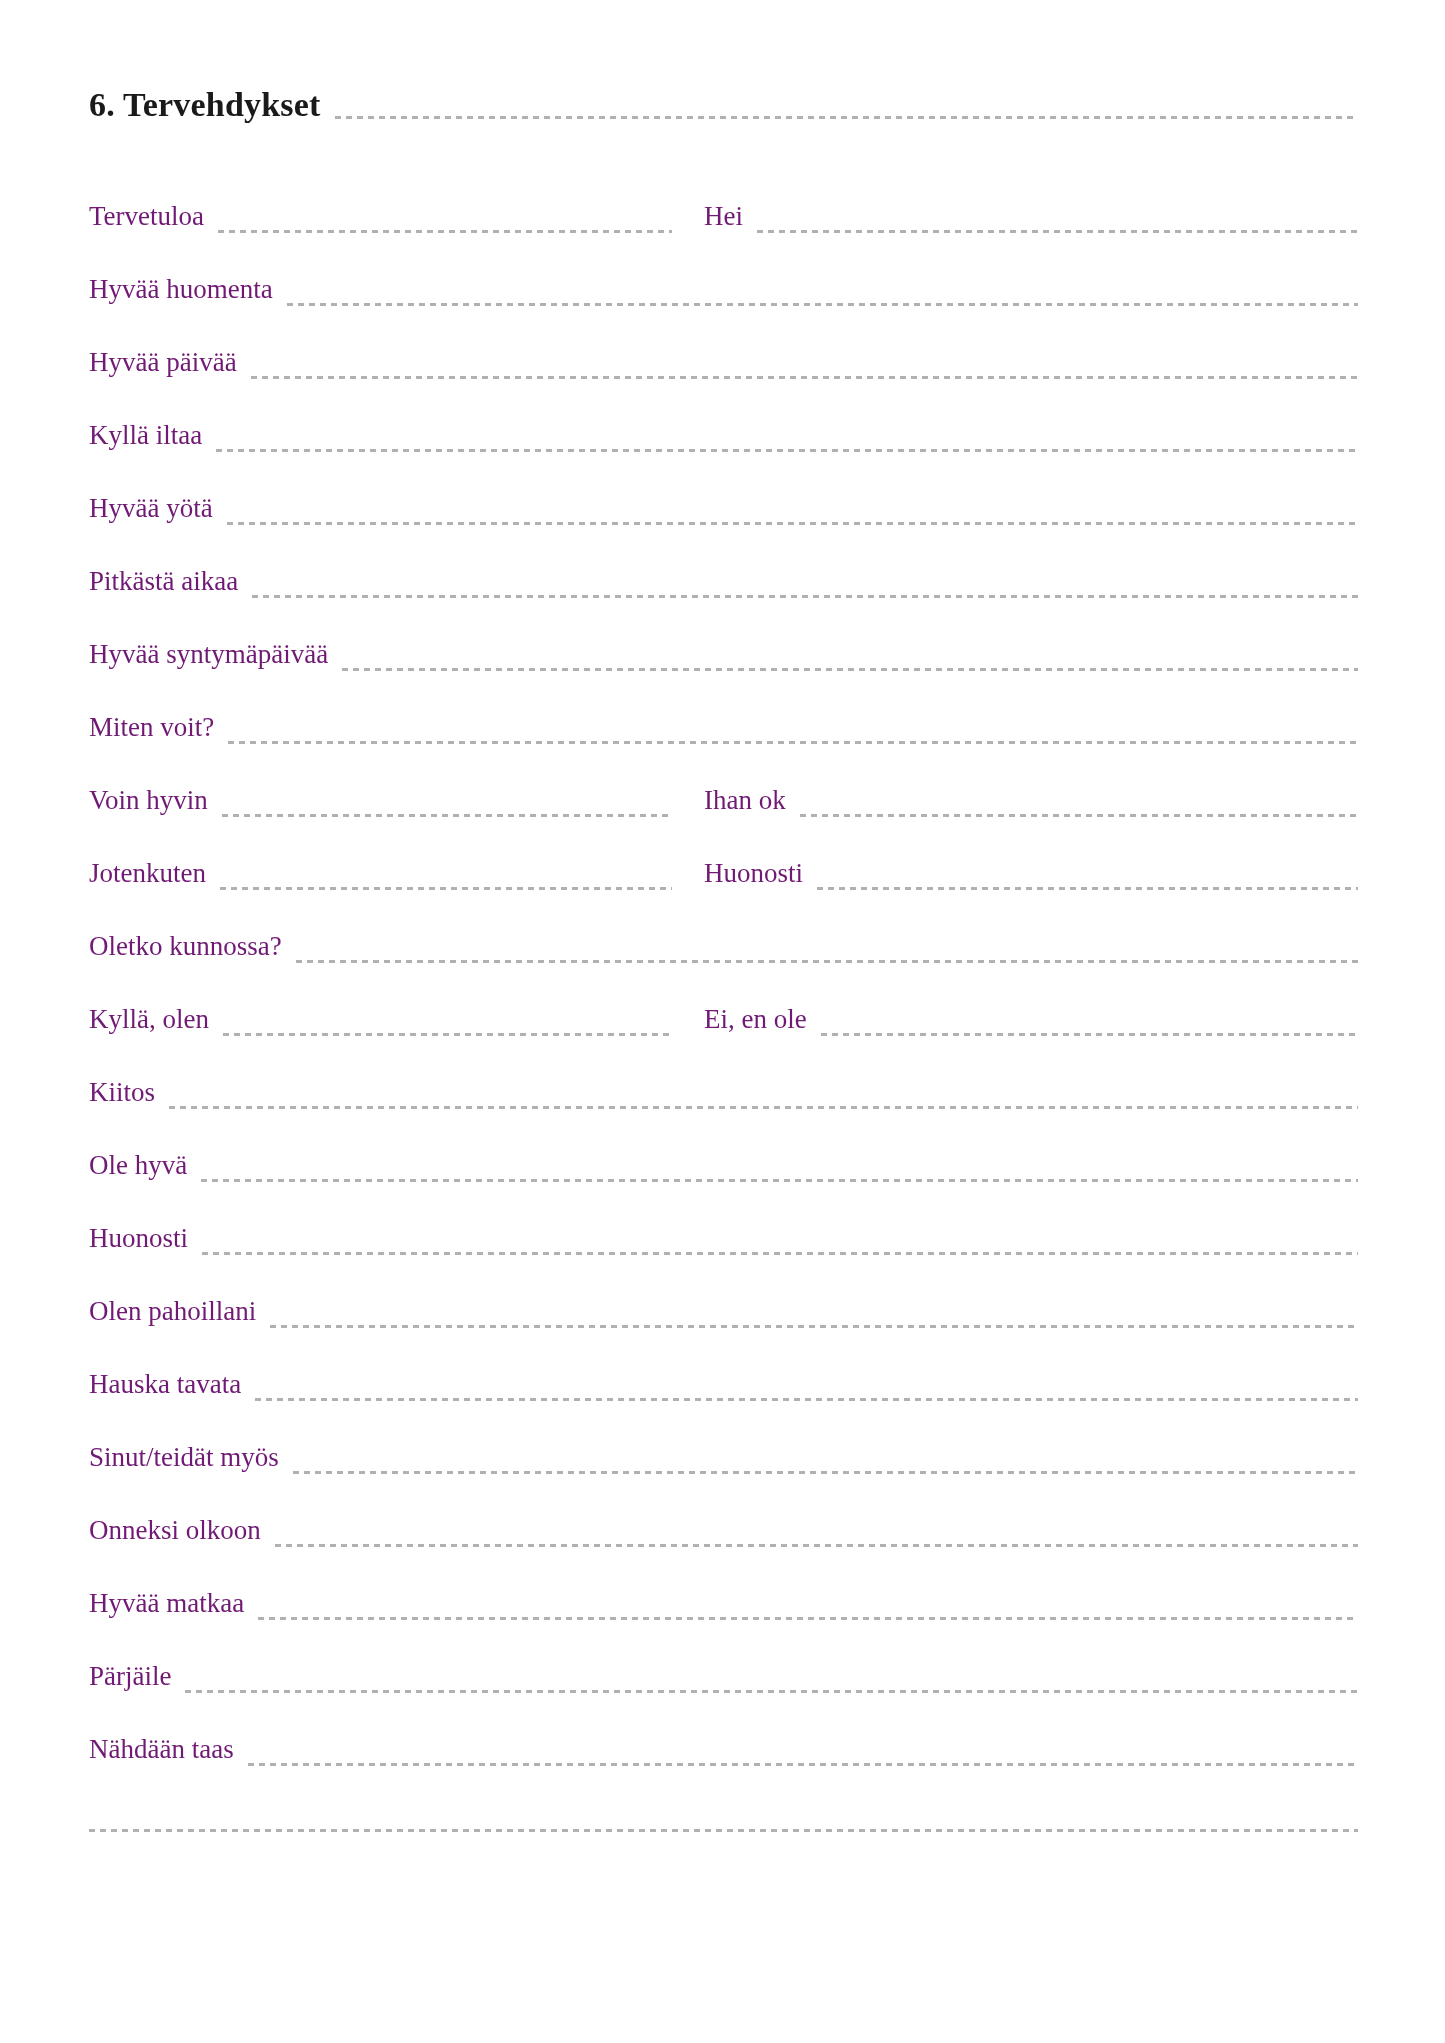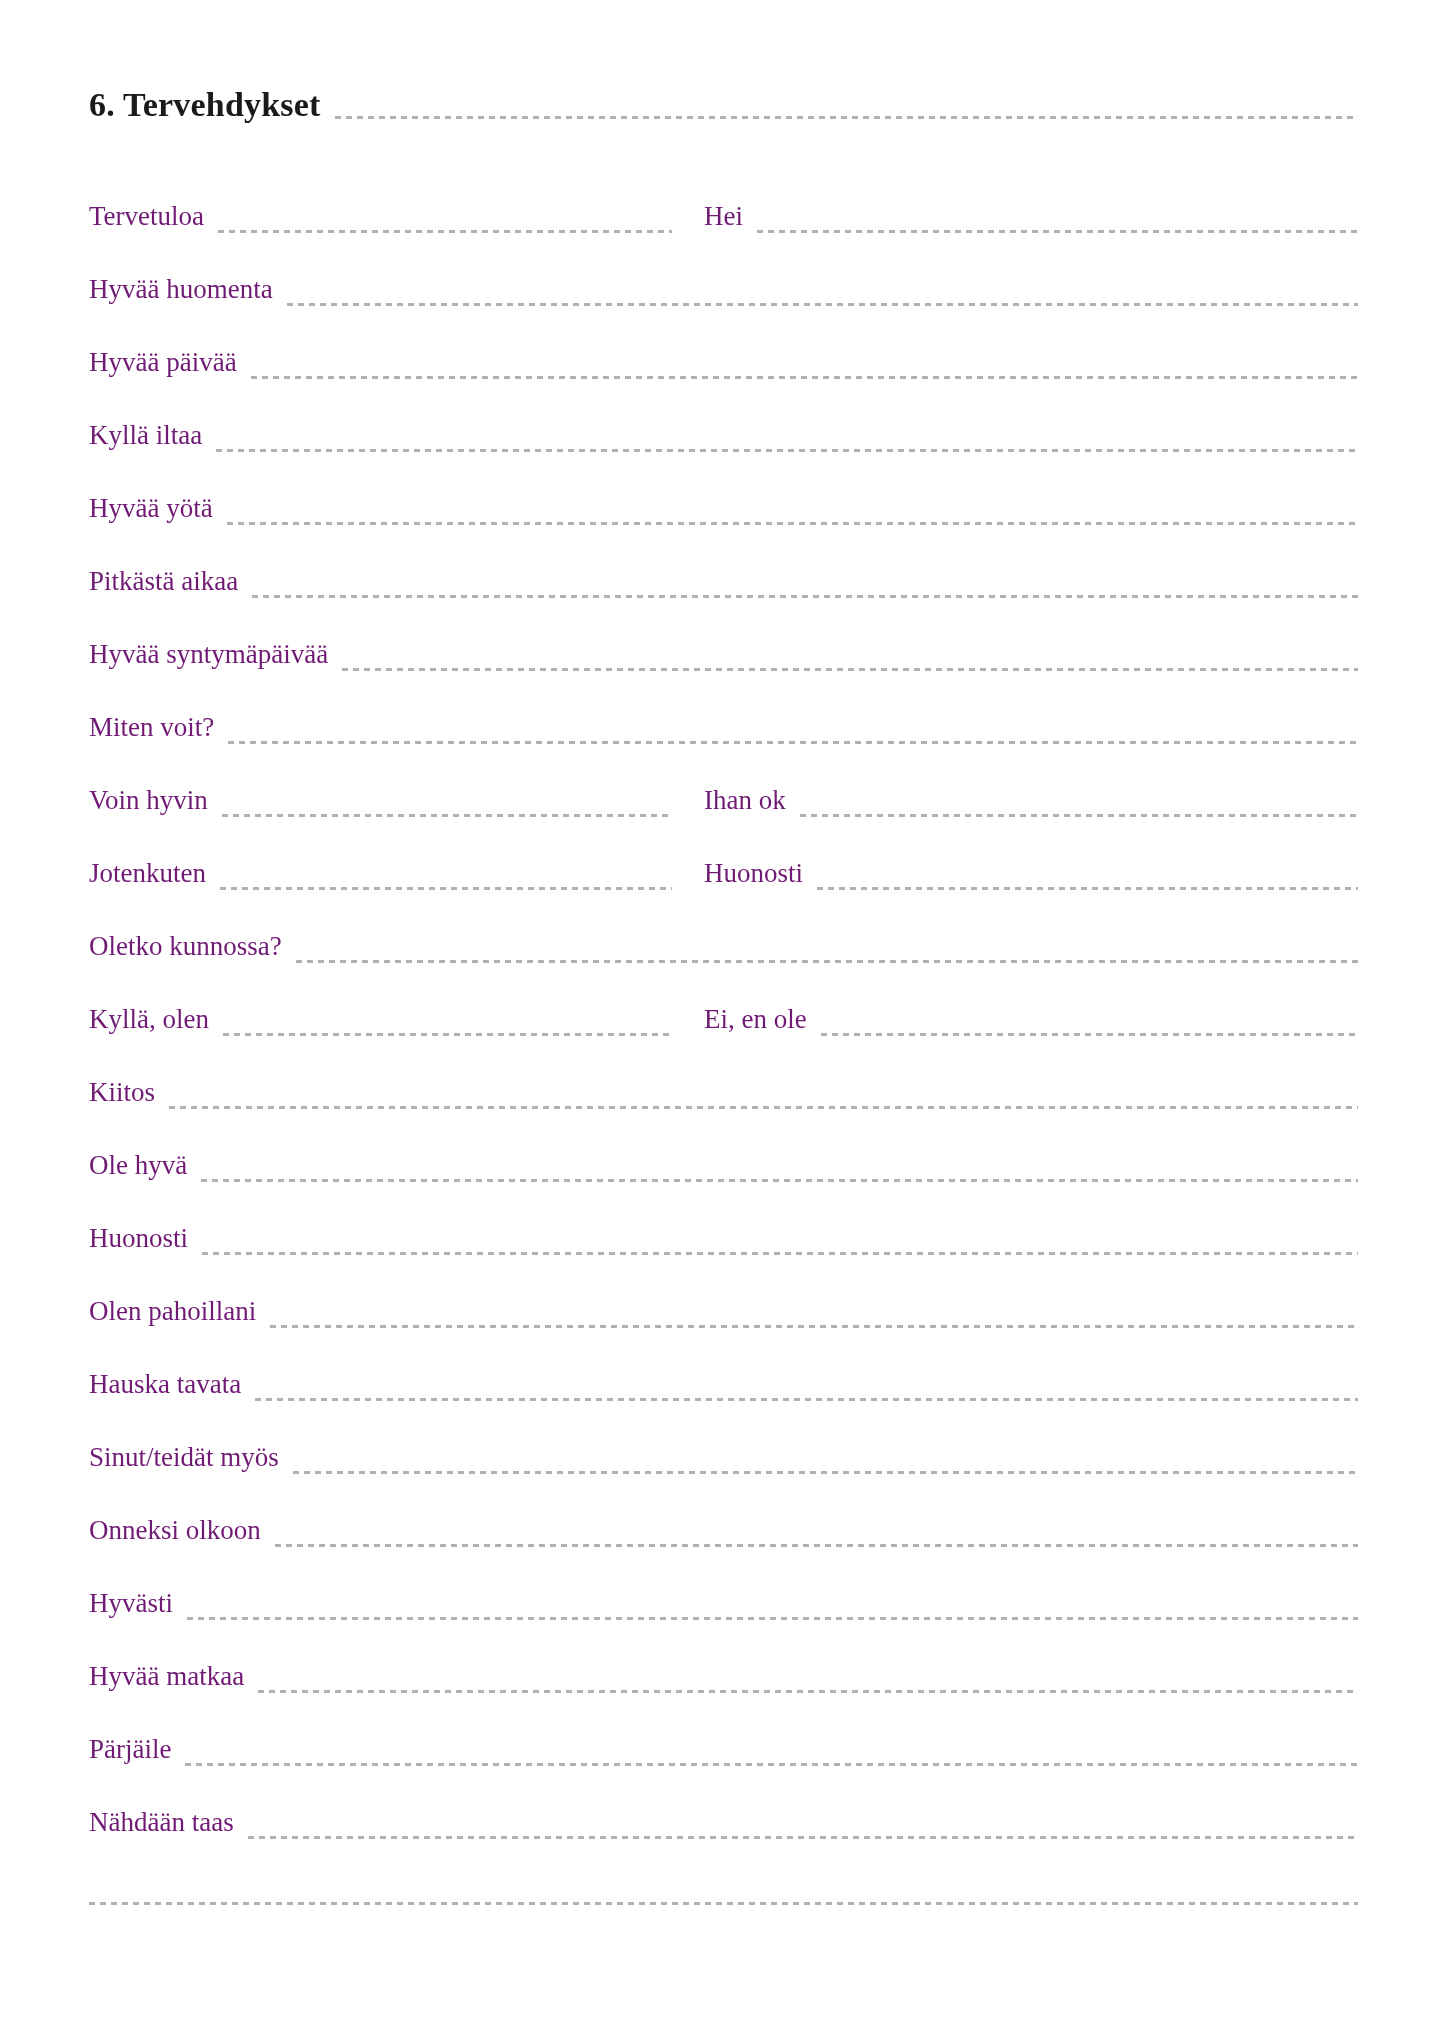--- a/index.html
+++ b/index.html
@@ -244,26 +244,20 @@
     </div>
   </div>
 
   <div class="row">
     <div class="cell full">
       <span class="phrase-label">Onneksi olkoon</span>
       <span class="dotline"></span>
     </div>
   </div>
 
-  <div class="row">
-    <div class="cell full">
-      <span class="phrase-label">Hyvästi</span>
-      <span class="dotline"></span>
-    </div>
-  </div>
 
   <div class="row">
     <div class="cell full">
       <span class="phrase-label">Hyvää matkaa</span>
       <span class="dotline"></span>
     </div>
   </div>
 
   <div class="row">
     <div class="cell full">

